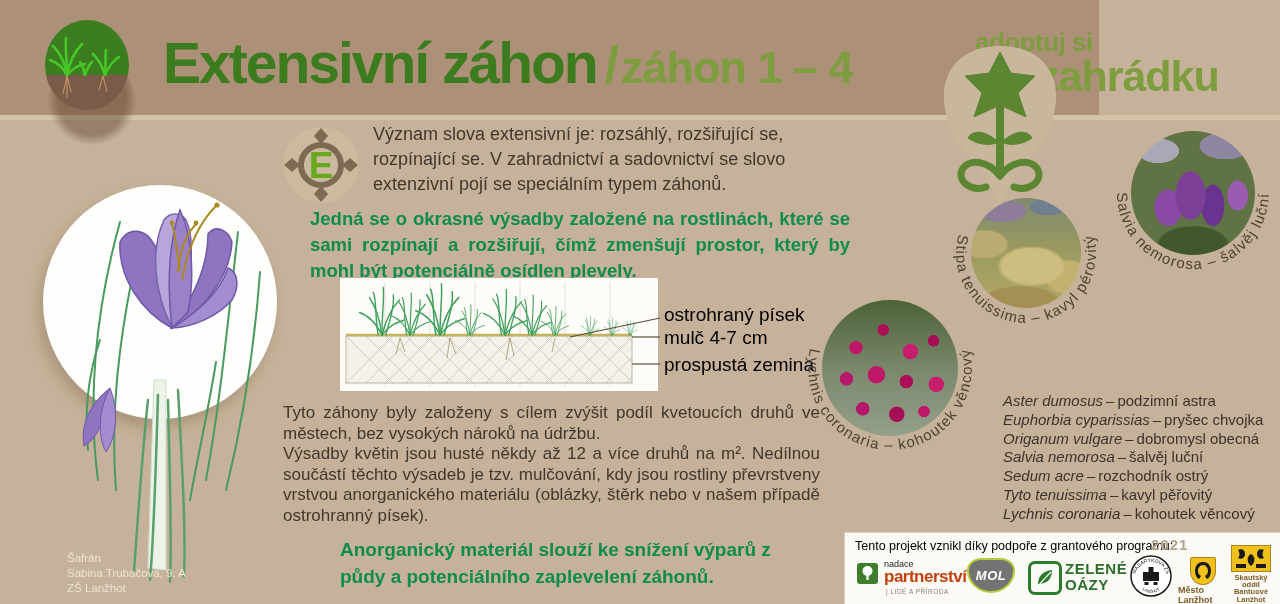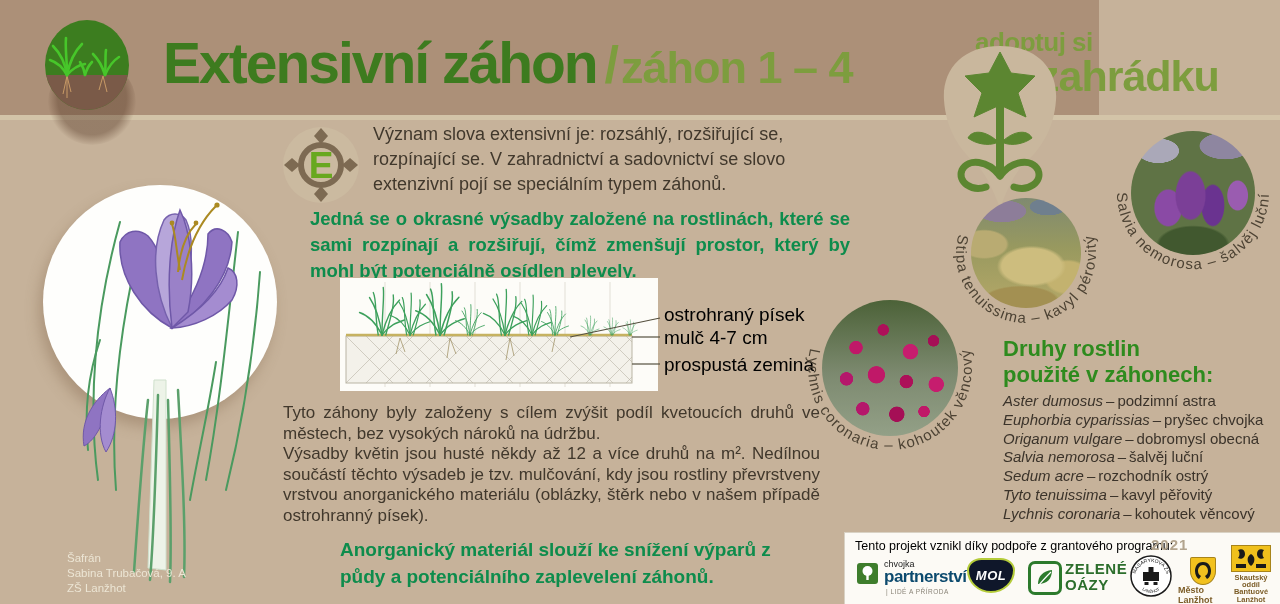--- a/index.html
+++ b/index.html
@@ -68,23 +68,23 @@
   .plant-list{position:absolute;left:1003px;top:392px;font-size:15px;line-height:18.8px;color:#3b332a;}
   .latin{font-style:italic;}
   .sep{padding:0 3px;}
   
   .sponsor-box{position:absolute;left:845px;top:533px;width:435px;height:71px;background:#fcfaf5;
                box-shadow:0 0 0 1px #d9d2c4;}
   .sp-head{position:absolute;left:10px;top:6px;font-size:12.5px;color:#000000;}
   .sp-year{position:absolute;left:306px;top:3px;font-size:15px;font-weight:bold;color:#b2a48e;letter-spacing:1px;}
   .nadace-sq{position:absolute;left:12px;top:30px;width:21px;height:21px;background:#3e7d2c;border-radius:3px;}
   .nadace-s{position:absolute;left:39px;top:26px;font-size:9px;color:#222;}
-  .nadace-b{position:absolute;left:39px;top:34px;font-size:17px;font-weight:bold;color:#0c4a6e;letter-spacing:-.5px;}
+  .nadace-b{position:absolute;left:39px;top:34px;font-size:17px;font-weight:bold;color:#c2410c;letter-spacing:-.5px;}
   .nadace-t{position:absolute;left:41px;top:55px;font-size:6.5px;color:#8a8478;letter-spacing:.5px;}
-  .mol{position:absolute;left:122px;top:25px;width:44px;height:31px;background:#0f172a;
+  .mol{position:absolute;left:122px;top:25px;width:44px;height:31px;background:#737373;
        border:2px solid #b5cc3a;border-radius:30% 30% 50% 50%/35% 35% 65% 65%;
        display:flex;align-items:center;justify-content:center;}
   .mol span{color:#fff;font-weight:bold;font-style:italic;font-size:13px;letter-spacing:.5px;}
   .oazy-ic{position:absolute;left:183px;top:28px;width:28px;height:28px;border:3px solid #2c7a2c;border-radius:7px;}
   .oazy-tx{position:absolute;left:220px;top:28px;font-size:15px;line-height:16px;font-weight:bold;color:#2c6e2c;letter-spacing:.5px;}
   .masaryk{position:absolute;left:285px;top:22px;width:42px;height:42px;}
   .mesto-sh{position:absolute;left:345px;top:24px;width:24px;height:26px;background:#f2c11e;
             border:1px solid #a8841a;border-radius:2px 2px 50% 50%;}
   .mesto-tx{position:absolute;left:333px;top:53px;width:48px;font-size:9px;line-height:9.5px;
             font-weight:bold;color:#7c5d28;}
@@ -279,45 +279,41 @@
     <defs>
       <path id="arcSalvia" d="M1121.6,167 A76,76 0 1 0 1264.4,167"></path>
       <path id="arcStipa" d="M960.2,229.1 A70,70 0 1 0 1091.8,229.1"></path>
       <path id="arcLychnis" d="M812.9,340 A82,82 0 1 0 967.1,340"></path>
     </defs>
     <text><textPath href="#arcSalvia" startOffset="50%" text-anchor="middle">Salvia nemorosa – šalvěj luční</textPath></text>
     <text><textPath href="#arcStipa" startOffset="50%" text-anchor="middle">Stipa tenuissima – kavyl pérovitý</textPath></text>
     <text><textPath href="#arcLychnis" startOffset="50%" text-anchor="middle">Lychnis coronaria – kohoutek věncový</textPath></text>
   </svg>
 
-  <div class="list-title">
-    <div>Druhy rostlin</div>
-    <div>použité v záhonech:</div>
-  </div>
   <div class="plant-list">
     <div><span class="latin">Aster dumosus</span><span class="sep">–</span><span>podzimní astra</span></div>
     <div><span class="latin">Euphorbia cyparissias</span><span class="sep">–</span><span>pryšec chvojka</span></div>
     <div><span class="latin">Origanum vulgare</span><span class="sep">–</span><span>dobromysl obecná</span></div>
     <div><span class="latin">Salvia nemorosa</span><span class="sep">–</span><span>šalvěj luční</span></div>
     <div><span class="latin">Sedum acre</span><span class="sep">–</span><span>rozchodník ostrý</span></div>
     <div><span class="latin">Tyto tenuissima</span><span class="sep">–</span><span>kavyl pěřovitý</span></div>
     <div><span class="latin">Lychnis coronaria</span><span class="sep">–</span><span>kohoutek věncový</span></div>
   </div>
 
   <div class="sponsor-box">
     <div class="sp-head">Tento projekt vznikl díky podpoře z grantového programu:</div>
     <div class="sp-year">2021</div>
 
     <div class="nadace-sq">
       <svg width="21" height="21" viewBox="0 0 21 21">
         <circle cx="10.5" cy="8" r="5" fill="#fff"></circle>
         <rect x="9.3" y="10" width="2.4" height="7" fill="#fff"></rect>
       </svg>
     </div>
-    <div class="nadace-s">chvojka</div>
+    <div class="nadace-s">nadace</div>
     <div class="nadace-b">partnerství</div>
     <div class="nadace-t">| LIDÉ A PŘÍRODA</div>
 
     <div class="mol">
       <span>MOL</span>
     </div>
 
     <div class="oazy-ic">
       <svg width="28" height="28" viewBox="0 0 28 28">
         <path d="M21,6 C12,7 7,12 7,20 C16,20 21,15 21,6 Z" fill="#2c7a2c"></path>

